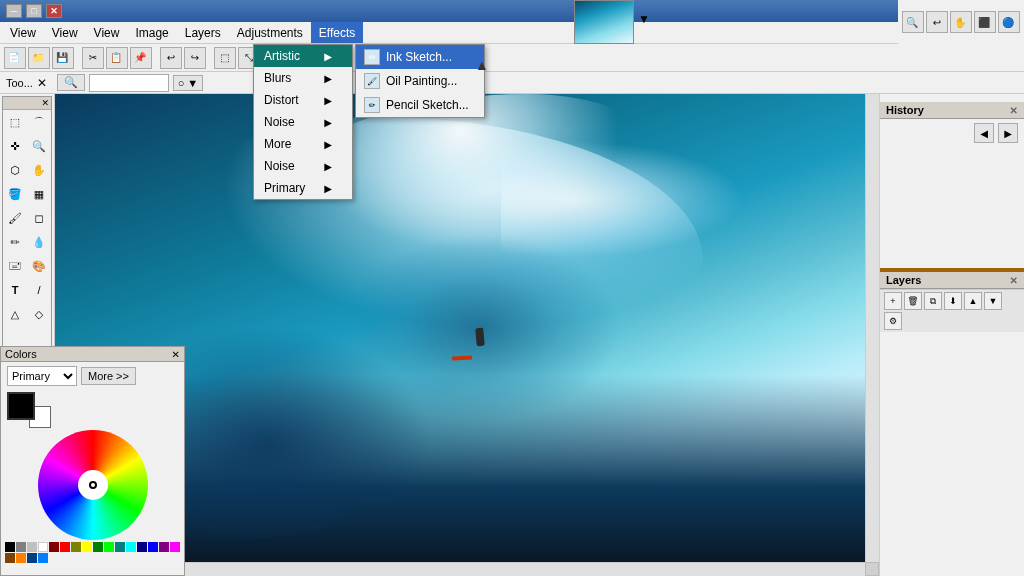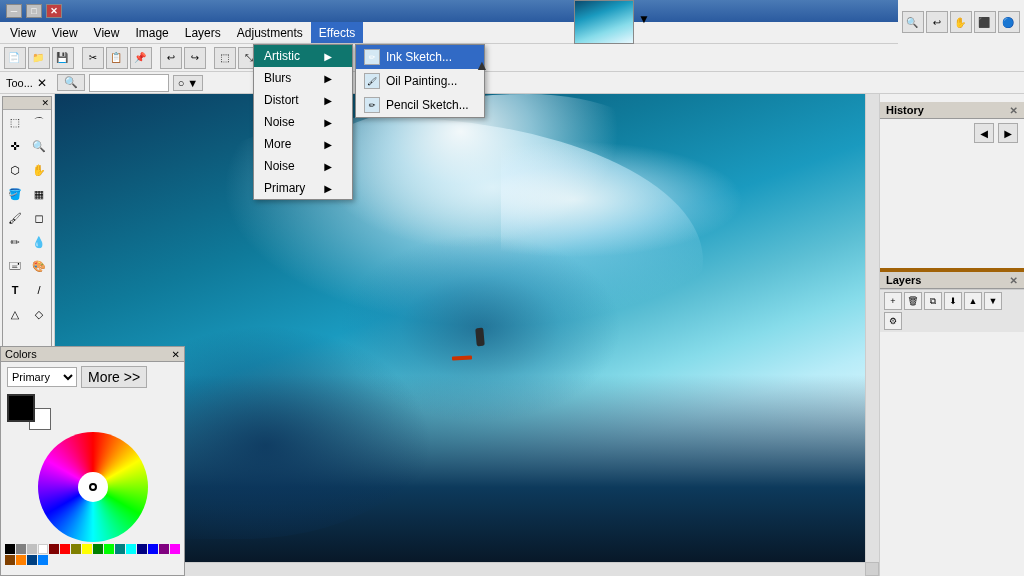--- a/index.html
+++ b/index.html
@@ -140,21 +140,21 @@
       gap: 4px;
     }
     .colors-select {
       width: 70px; height: 20px; font-size: 11px;
       background: white; border: 1px solid #aaa;
     }
     .more-btn {
       padding: 2px 6px;
       background: #e4e4e4;
       border: 1px solid #aaa;
-      font-size: 14px;
+      font-size: 11px;
       cursor: pointer;
     }
     #color-swatches {
       display: flex;
       padding: 2px 6px;
       gap: 2px;
       align-items: center;
     }
     .primary-swatch {
       width: 28px; height: 28px;

